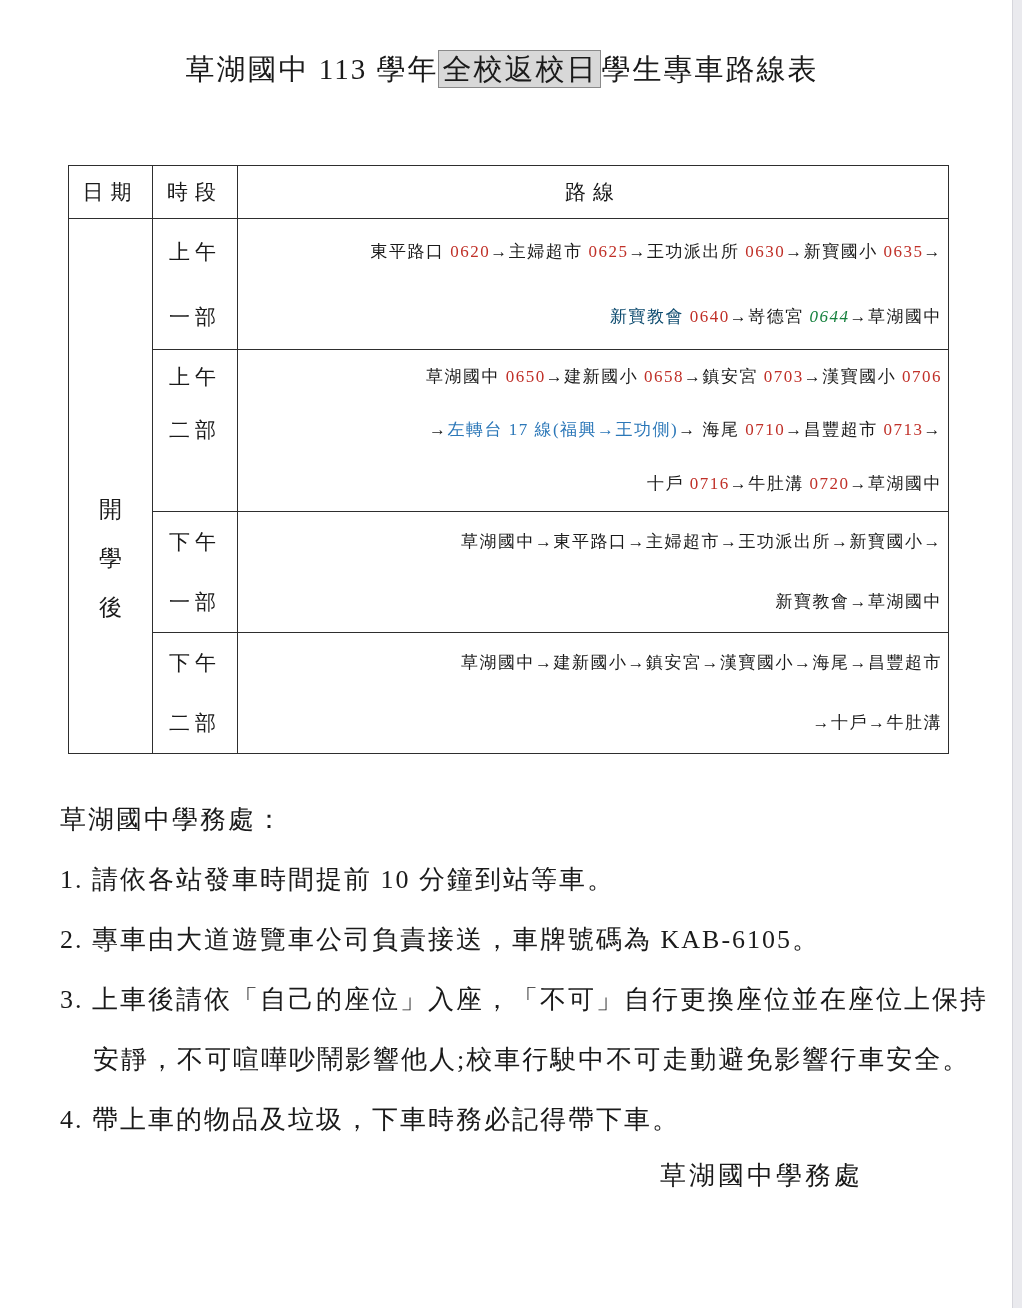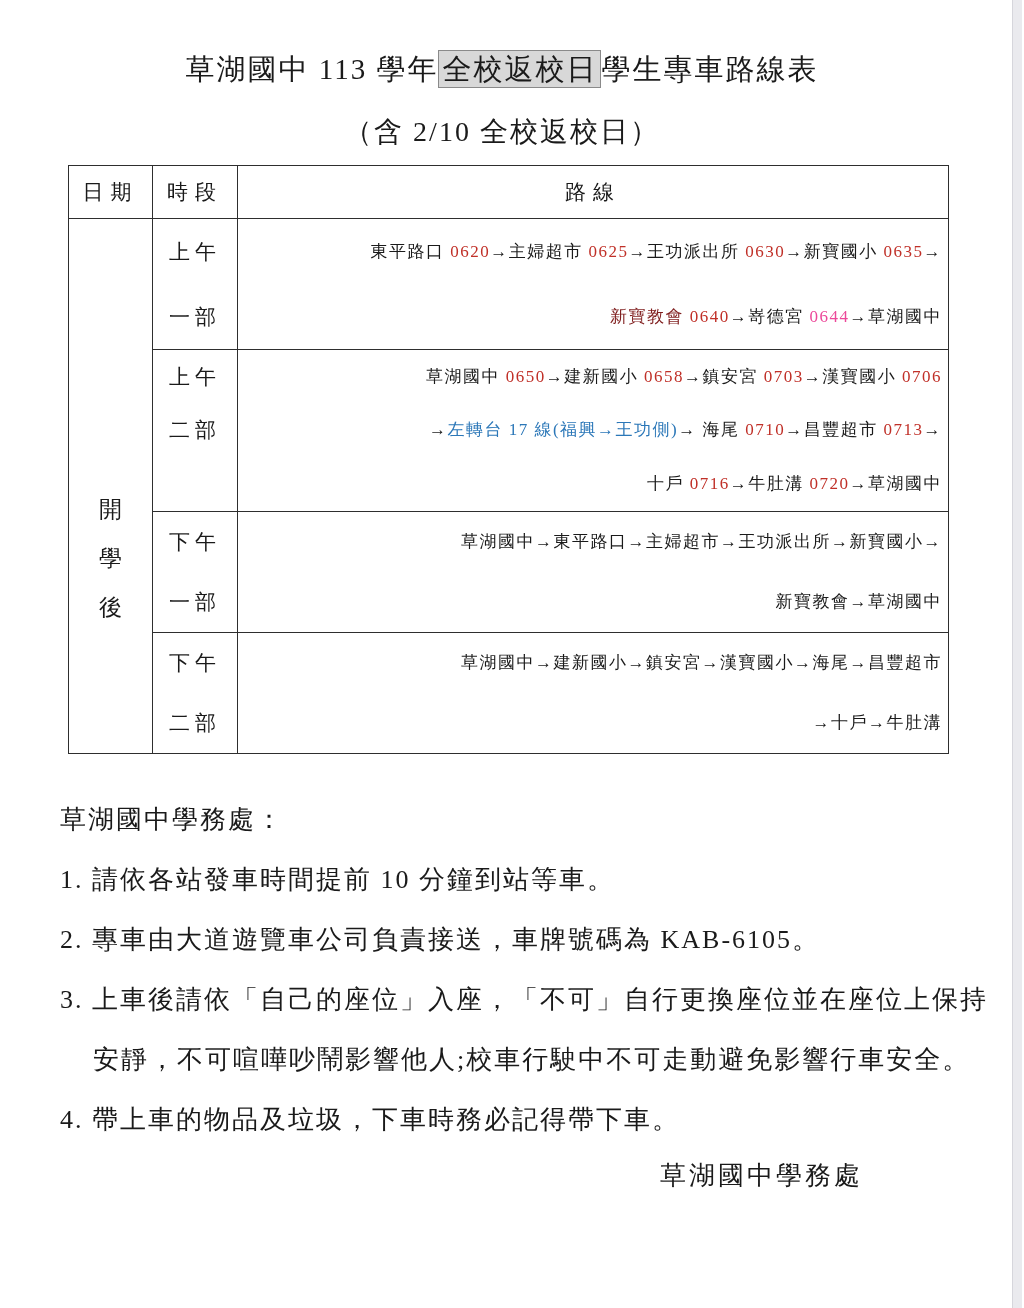--- a/index.html
+++ b/index.html
@@ -110,21 +110,20 @@
 </style>
 </head>
 <body>
 
 <div class="page">
 
   <div class="edge-strip"></div>
 
   <div class="title"><span>草湖國中 113 學年</span><span class="hl">全校返校日</span><span>學生專車路線表</span></div>
 
-  <div class="subtitle">（含 2/10 全校返校日）</div>
 
   <div class="table-wrap">
     <table class="routes">
       <colgroup>
         <col class="c-date">
           <col class="c-period">
           <col class="c-route">
       </colgroup>
       <tbody>
         <tr class="head-row">
@@ -142,21 +141,21 @@
             </td>
             <td class="period-cell">
               <div class="cell-flex">
                 <div class="period-line">上午</div>
                 <div class="period-line">一部</div>
               </div>
             </td>
             <td class="route-cell">
               <div class="cell-flex">
                 <div class="route-line"><span style="color: rgb(26, 26, 26);">東平路口 </span><span style="color: rgb(192, 48, 40);">0620</span><span style="color: rgb(26, 26, 26);">→主婦超市 </span><span style="color: rgb(192, 48, 40);">0625</span><span style="color: rgb(26, 26, 26);">→王功派出所 </span><span style="color: rgb(192, 48, 40);">0630</span><span style="color: rgb(26, 26, 26);">→新寶國小 </span><span style="color: rgb(192, 48, 40);">0635</span><span style="color: rgb(26, 26, 26);">→</span></div>
-                <div class="route-line"><span style="color: #7f1d1d;">新寶教會 </span><span style="color: rgb(192, 48, 40);">0640</span><span style="color: rgb(26, 26, 26);">→嵜德宮 </span><span style="color: #ec4899;">0644</span><span style="color: rgb(26, 26, 26);">→草湖國中</span></div>
+                <div class="route-line"><span style="color: #0c4a6e;">新寶教會 </span><span style="color: rgb(192, 48, 40);">0640</span><span style="color: rgb(26, 26, 26);">→嵜德宮 </span><span style="color: #15803d; font-style: italic;">0644</span><span style="color: rgb(26, 26, 26);">→草湖國中</span></div>
               </div>
             </td>
           </tr>
           <tr class="row-1">
             <td class="period-cell">
               <div class="cell-flex">
                 <div class="period-line">上午</div>
                 <div class="period-line">二部</div>
                 <div class="period-line"></div>
               </div>

